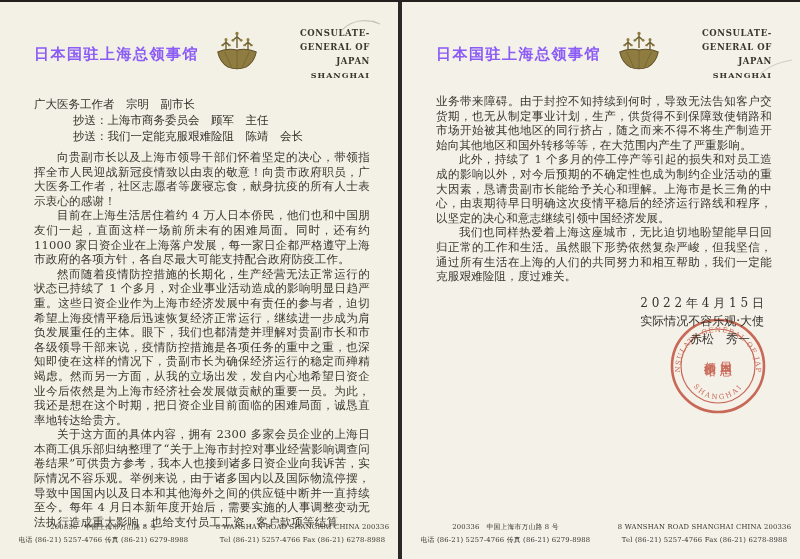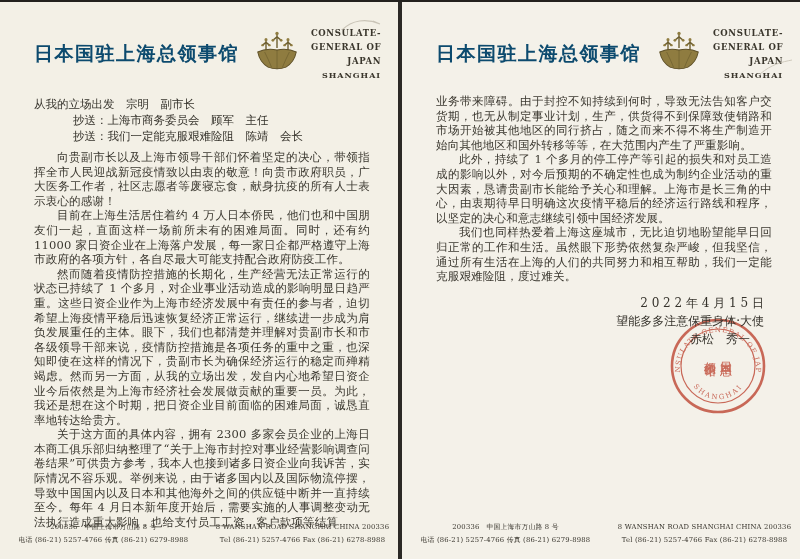--- a/index.html
+++ b/index.html
@@ -4,21 +4,21 @@
 <style>
   * { margin:0; padding:0; box-sizing:border-box; }
   body { background:#ffffff; font-family:"DejaVu Serif","Liberation Serif",serif; }
   .canvas { position:relative; width:800px; height:559px; background:#fbfaf7; display:flex; overflow:hidden; }
   .scan-edge-top { position:absolute; top:0; left:0; right:0; height:2px; background:#23211e; z-index:5; }
   .page { position:relative; width:398px; height:559px; background:#f3f0e6; padding:28px 28px 0 34px; color:#3a372f; }
   .page.right { background:#f4f1e9; }
   .divider { width:4px; height:559px; background:#2b2926; flex:0 0 4px; }
 
   .letterhead { display:flex; align-items:center; justify-content:flex-start; height:52px; }
-  .lh-cn { font-size:19px; font-weight:bold; letter-spacing:1.5px; color:#0c4a6e; white-space:nowrap; }
+  .lh-cn { font-size:15px; font-weight:bold; letter-spacing:1.5px; color:#8b5cf6; white-space:nowrap; }
   .lh-crest { margin:0 12px 0 16px; flex:0 0 auto; }
   .lh-en { text-align:right; font-weight:bold; color:#3a362c; line-height:1.7; }
   .lh-en .l1 { font-size:8.5px; letter-spacing:0.6px; }
   .lh-en .l2 { font-size:8px; letter-spacing:1px; }
 
   .addressee { margin-top:16px; font-size:11.5px; line-height:16px; color:#35322b; }
   .addressee .cc { padding-left:3.4em; }
 
   .body-text { margin-top:6px; }
   .body-text p {
@@ -85,21 +85,21 @@
         <div class="l1">CONSULATE-GENERAL OF JAPAN</div>
         <div class="l2">SHANGHAI</div>
       </div>
     </div>
 
     <svg class="pencil-mark" style="right:14px; top:16px;" width="44" height="18" viewBox="0 0 44 18">
       <path d="M2 14 C 12 4, 26 2, 40 8 l -7 -3" stroke="#bfb9ab" stroke-width="1.2" fill="none"></path>
     </svg>
 
     <div class="addressee">
-      <div>从我的立场出发　宗明　副市长</div>
+      <div>广大医务工作者　宗明　副市长</div>
       <div class="cc">抄送：上海市商务委员会　顾军　主任</div>
       <div class="cc">抄送：我们一定能克服艰难险阻　陈靖　会长</div>
     </div>
 
     <div class="body-text">
       <p>向贵副市长以及上海市领导干部们怀着坚定的决心，带领指挥全市人民迎战新冠疫情致以由衷的敬意！向贵市政府职员，广大医务工作者，社区志愿者等废寝忘食，献身抗疫的所有人士表示衷心的感谢！</p>
       <p>目前在上海生活居住着约 4 万人日本侨民，他们也和中国朋友们一起，直面这样一场前所未有的困难局面。同时，还有约 11000 家日资企业在上海落户发展，每一家日企都严格遵守上海市政府的各项方针，各自尽最大可能支持配合政府防疫工作。</p>
       <p>然而随着疫情防控措施的长期化，生产经营无法正常运行的状态已持续了 1 个多月，对企业事业活动造成的影响明显日趋严重。这些日资企业作为上海市经济发展中有责任的参与者，迫切希望上海疫情平稳后迅速恢复经济正常运行，继续进一步成为肩负发展重任的主体。眼下，我们也都清楚并理解对贵副市长和市各级领导干部来说，疫情防控措施是各项任务的重中之重，也深知即使在这样的情况下，贵副市长为确保经济运行的稳定而殚精竭虑。然而另一方面，从我的立场出发，发自内心地希望日资企业今后依然是为上海市经济社会发展做贡献的重要一员。为此，我还是想在这个时期，把日资企业目前面临的困难局面，诚恳直率地转达给贵方。</p>
       <p>关于这方面的具体内容，拥有 2300 多家会员企业的上海日本商工俱乐部归纳整理了“关于上海市封控对事业经营影响调查问卷结果”可供贵方参考，我本人也接到诸多日资企业向我诉苦，实际情况不容乐观。举例来说，由于诸多国内以及国际物流停摆，导致中国国内以及日本和其他海外之间的供应链中断并一直持续至今。每年 4 月日本新年度开始后，需要实施的人事调整变动无法执行造成重大影响，也给支付员工工资，客户款项等结算</p>
     </div>
@@ -164,21 +164,21 @@
     </svg>
 
     <div class="body-text">
       <p class="no-indent">业务带来障碍。由于封控不知持续到何时，导致无法告知客户交货期，也无从制定事业计划，生产，供货得不到保障致使销路和市场开始被其他地区的同行挤占，随之而来不得不将生产制造开始向其他地区和国外转移等等，在大范围内产生了严重影响。</p>
       <p>此外，持续了 1 个多月的停工停产等引起的损失和对员工造成的影响以外，对今后预期的不确定性也成为制约企业活动的重大因素，恳请贵副市长能给予关心和理解。上海市是长三角的中心，由衷期待早日明确这次疫情平稳后的经济运行路线和程序，以坚定的决心和意志继续引领中国经济发展。</p>
       <p>我们也同样热爱着上海这座城市，无比迫切地盼望能早日回归正常的工作和生活。虽然眼下形势依然复杂严峻，但我坚信，通过所有生活在上海的人们的共同努力和相互帮助，我们一定能克服艰难险阻，度过难关。</p>
     </div>
 
     <div class="signature">
       <div>2 0 2 2 年 4 月 1 5 日</div>
-      <div>望能多多注意保重身体·大使</div>
+      <div>实际情况不容乐观·大使</div>
       <div class="sig-name">赤松　秀一</div>
     </div>
 
     <svg class="seal" viewBox="0 0 100 100">
       <defs>
         <path id="arcTop" d="M 12 54 A 38 38 0 1 1 88 54" fill="none"></path>
         <path id="arcBottom" d="M 22 64 A 30 30 0 0 0 78 64" fill="none"></path>
       </defs>
       <circle cx="50" cy="50" r="46" fill="none" stroke="#bf4a38" stroke-width="2.6"></circle>
       <circle cx="50" cy="50" r="37" fill="none" stroke="#bf4a38" stroke-width="1.2"></circle>

